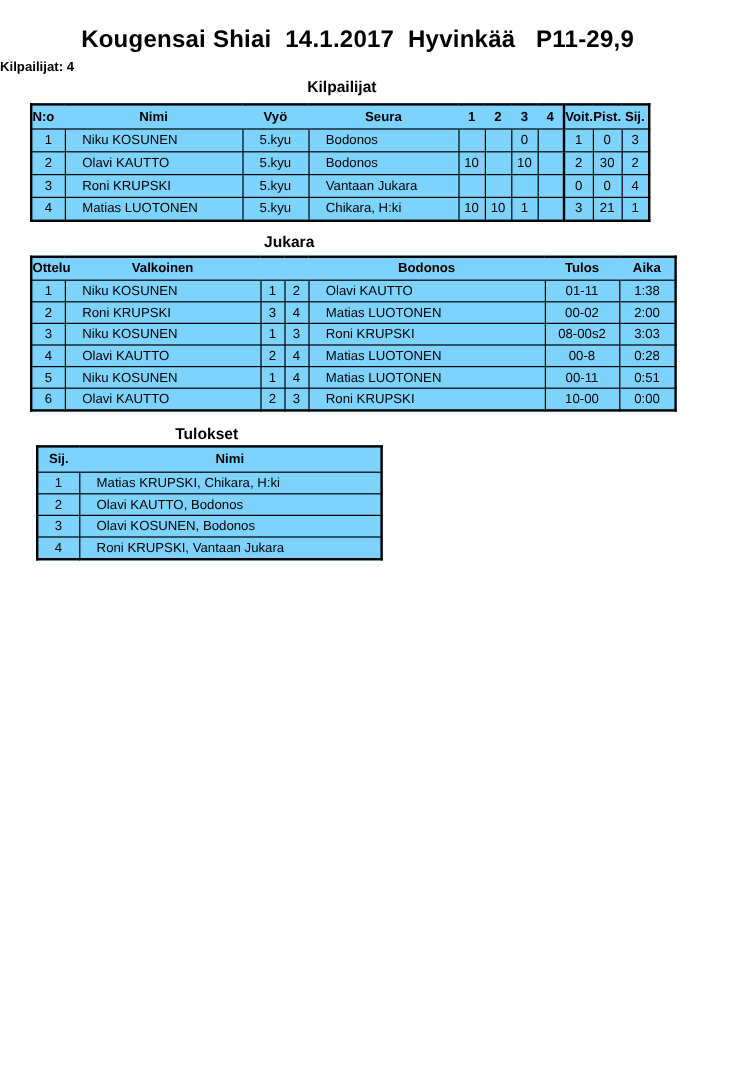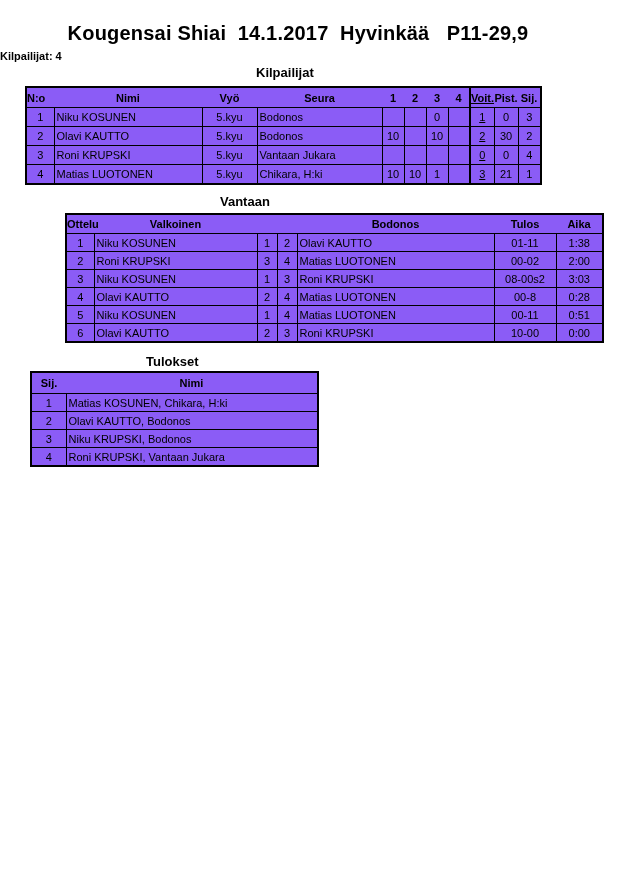--- a/index.html
+++ b/index.html
@@ -25,44 +25,44 @@
   }
   #heading-competitors { top: 65px;  left: 212px; margin-left: 44px; }
   #heading-matches     { top: 194px; left: 220px; }
   #heading-results     { top: 354px; left: 146px; }
 
   table {
     position: absolute;
     border-collapse: collapse;
     table-layout: fixed;
     font-size: 11px;
-    background: #8b5cf6;
+    background: #7dd3fc;
     border: 2px solid #000000;
   }
   th {
     border: none; border-bottom: 1px solid #000000;
     font-weight: bold; font-size: 11px;
     text-align: center; padding: 0;
     overflow: visible; white-space: nowrap;
   }
   td {
     border: 1px solid #000000;
     padding: 0; text-align: center;
     overflow: hidden; white-space: nowrap;
     vertical-align: middle;
   }
-  td.txt { text-align: left; padding-left: 2px; }
+  td.txt { text-align: left; padding-left: 14px; }
   th.lft { text-align: left; }
-  .sep-left { border-left: 2px solid #000000 !important; text-decoration: underline; }
+  .sep-left { border-left: 2px solid #000000 !important; }
 
   #table-competitors { left: 25px; top: 86px;  width: 515px; }
   #table-competitors th { height: 19px; }
   #table-competitors td { height: 18px; }
 
-  #table-matches { left: 25px; top: 213px; width: 537px; margin-left: 40px; }
+  #table-matches { left: 25px; top: 213px; width: 537px; }
   #table-matches th { height: 18px; }
   #table-matches td { height: 17px; }
 
   #table-results { left: 30px; top: 371px; width: 287px; }
   #table-results th { height: 20px; }
   #table-results td { height: 17px; }
 </style>
 </head>
 <body>
 
@@ -149,21 +149,21 @@
       <td>10</td>
       <td>1</td>
       <td></td>
       <td class="sep-left">3</td>
       <td>21</td>
       <td>1</td>
     </tr>
   </tbody>
     </table>
 
-  <div class="section-heading" id="heading-matches">Vantaan</div>
+  <div class="section-heading" id="heading-matches">Jukara</div>
 
   <table id="table-matches">
     <colgroup>
       <col style="width:28px">
         <col style="width:163px">
         <col style="width:20px">
         <col style="width:20px">
       <col style="width:197px">
         <col style="width:62px">
         <col style="width:47px">
@@ -242,29 +242,29 @@
       <col style="width:35px">
         <col style="width:252px">
     </colgroup>
     <tbody>
         <tr>
       <th>Sij.</th>
       <th>Nimi</th>
     </tr>
     <tr>
       <td>1</td>
-      <td class="txt">Matias KOSUNEN, Chikara, H:ki</td>
+      <td class="txt">Matias KRUPSKI, Chikara, H:ki</td>
     </tr>
     <tr>
       <td>2</td>
       <td class="txt">Olavi KAUTTO, Bodonos</td>
     </tr>
     <tr>
       <td>3</td>
-      <td class="txt">Niku KRUPSKI, Bodonos</td>
+      <td class="txt">Olavi KOSUNEN, Bodonos</td>
     </tr>
     <tr>
       <td>4</td>
       <td class="txt">Roni KRUPSKI, Vantaan Jukara</td>
     </tr>
   </tbody>
     </table>
 
 </div>
 

